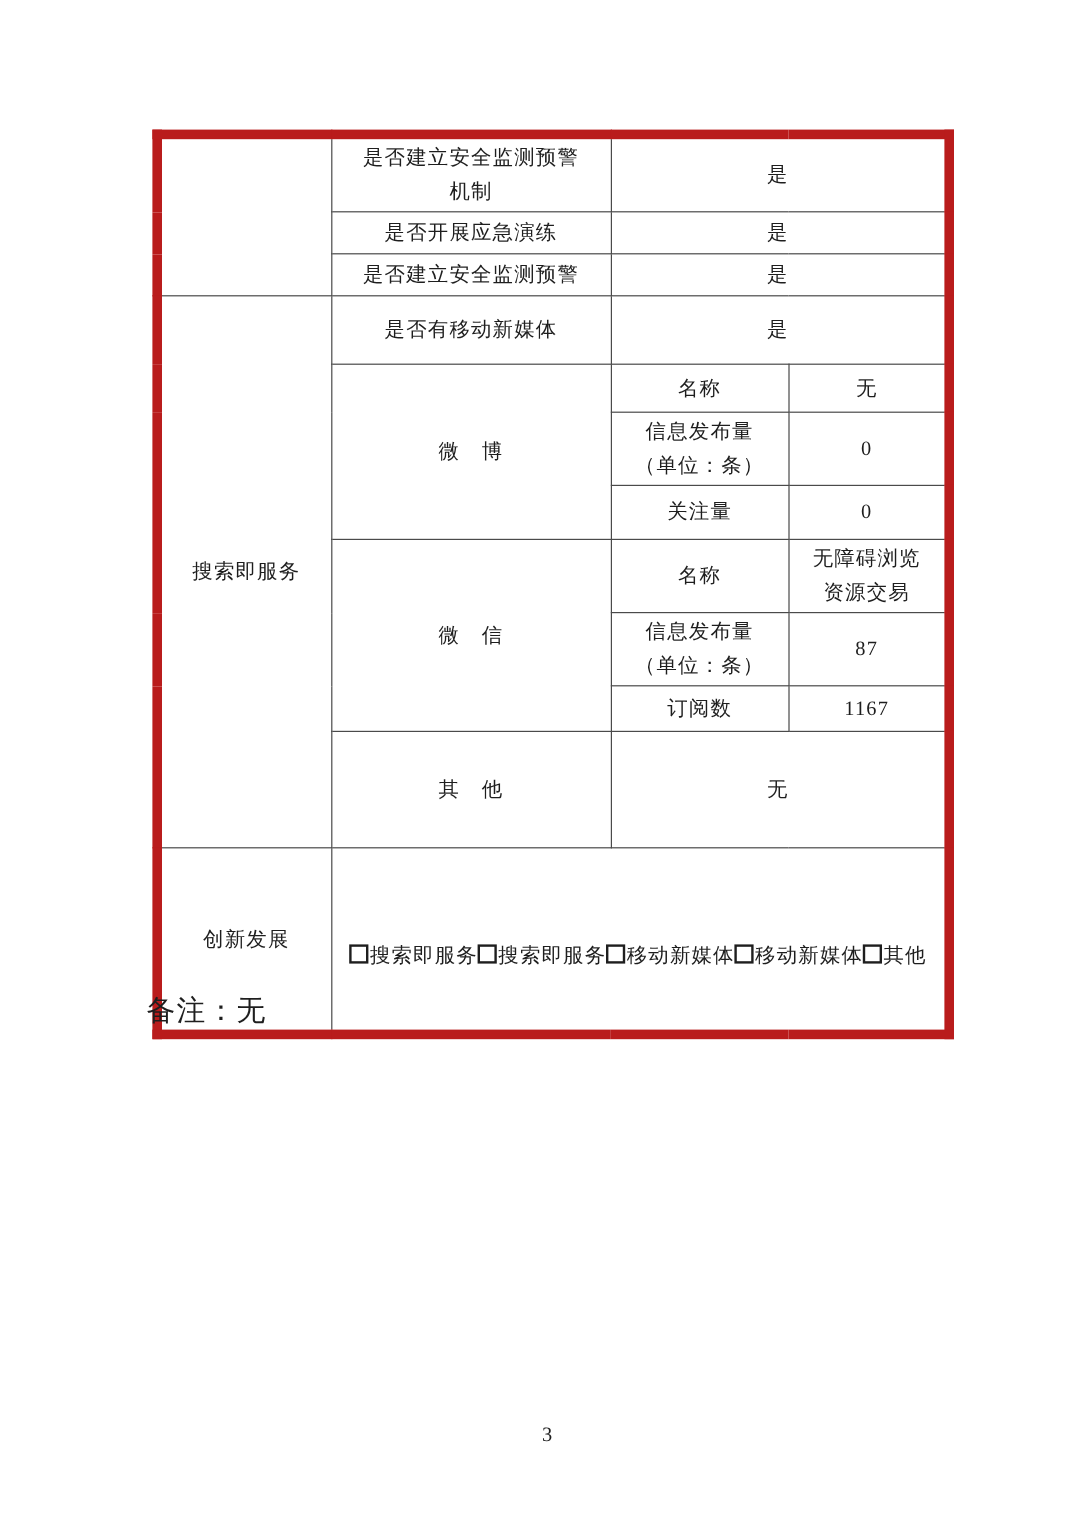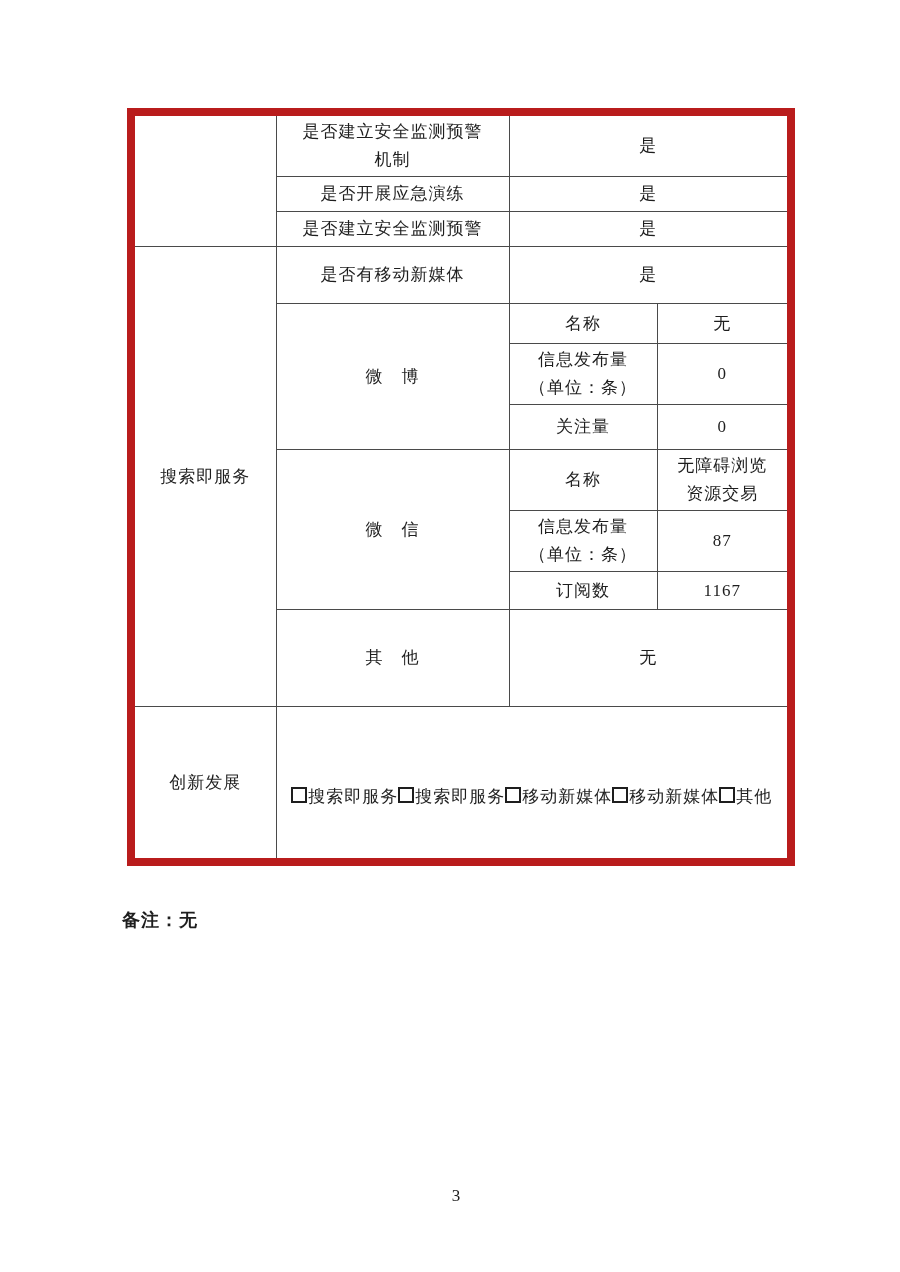--- a/index.html
+++ b/index.html
@@ -49,23 +49,23 @@
     width: 12px;
     height: 12px;
     border: 2px solid #1e1e1e;
     vertical-align: -1px;
     margin-right: 1px;
     background: #ffffff;
   }
   .remark-line {
     position: absolute;
     left: 122px;
-    top: 908px;
-    font-size: 18px;
-    font-weight: bold;
+    top: 826px;
+    font-size: 24px;
+    font-weight: normal;
     letter-spacing: 1px;
   }
   .page-number {
     position: absolute;
     left: 0;
     top: 1186px;
     width: 912px;
     text-align: center;
     font-size: 17px;
   }

